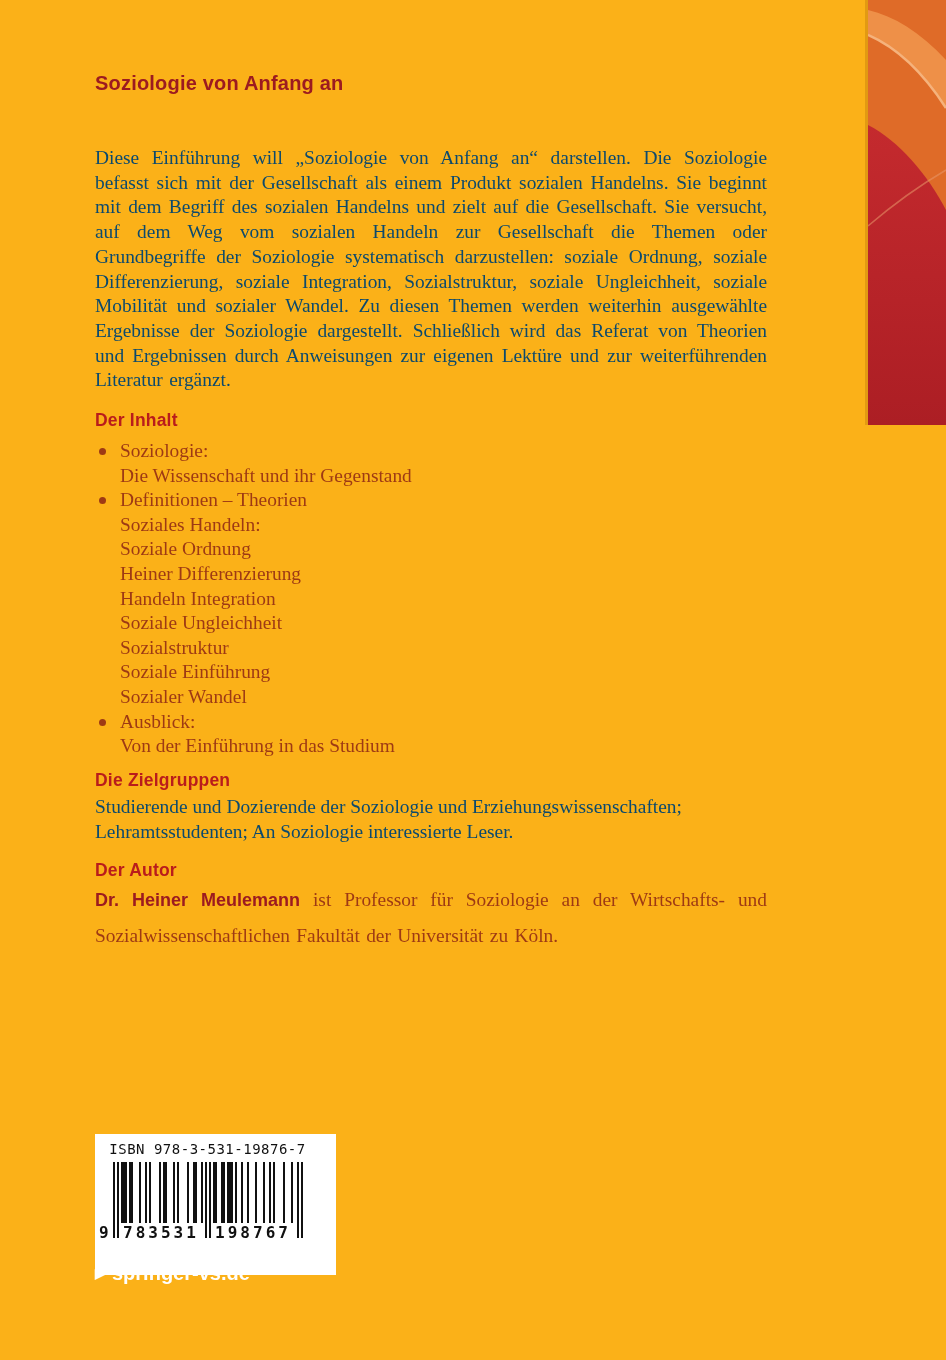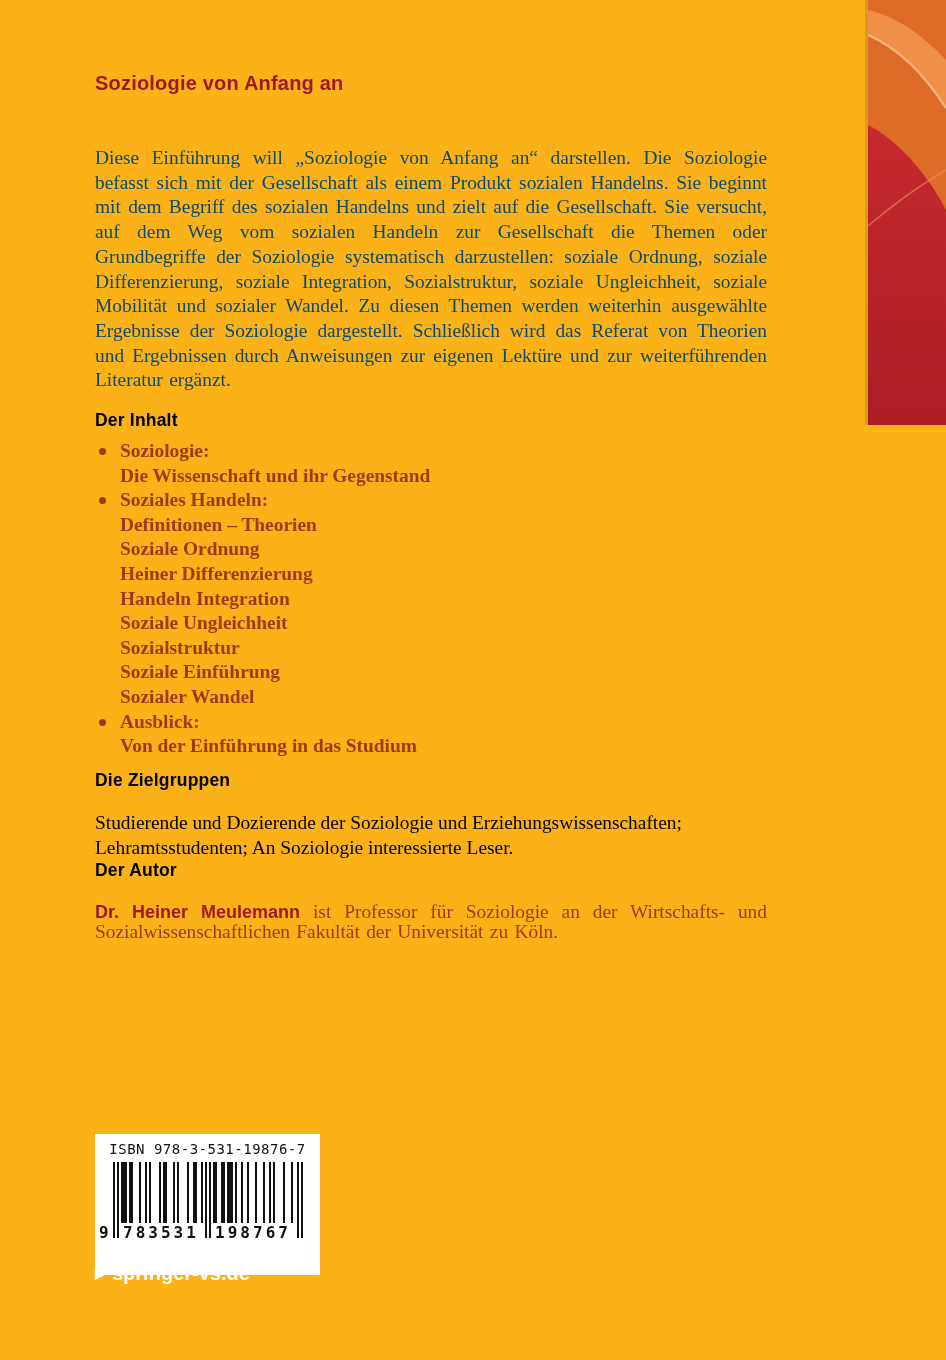--- a/index.html
+++ b/index.html
@@ -29,50 +29,51 @@
   .blurb{
     position:absolute;left:95px;top:146px;width:672px;
     font-size:19.4px;line-height:24.7px;color:#0c4a6e;
     text-align:justify;
     word-spacing:1.5px;
     hyphens:auto;
   }
   
   .sec-heading{
     font-family:"Liberation Sans", sans-serif;
-    font-weight:bold;font-size:17.5px;color:#000000;
+    font-weight:bold;font-size:17.5px;color:#b91c1c;
     letter-spacing:0.2px;
   }
   
   .contents{position:absolute;left:95px;top:410px;width:672px;}
   .toc-list{margin-top:8px;}
   .toc-item{position:relative;padding-left:25px;}
-  .toc-line{font-size:19.4px;line-height:24.6px;color:#9E3A14;font-weight:bold;}
+  .toc-line{font-size:19.4px;line-height:24.6px;color:#9E3A14;}
   .bullet-dot{
     position:absolute;left:4px;top:9px;width:7px;height:7px;
     border-radius:50%;background:#9E3A14;
   }
   
   .zielgruppen{position:absolute;left:95px;top:770px;width:672px;}
   .zielgruppen .sec-text{
-    margin-top:20px;font-size:19.4px;line-height:24.6px;color:#000000;
+    margin-top:4px;font-size:19.4px;line-height:24.6px;color:#0c4a6e;
   }
   .autor{position:absolute;left:95px;top:860px;width:672px;}
   .autor .sec-text{
-    margin-top:21px;font-size:19.4px;line-height:20px;color:#9E3A14;
+    margin-top:1px;font-size:19.4px;line-height:35px;color:#9E3A14;
     text-align:justify;word-spacing:1.5px;
   }
   .author-name{
     font-family:"Liberation Sans", sans-serif;
     font-weight:bold;color:#9C1B20;font-size:18px;
   }
   
   .barcode-box{
     position:absolute;left:95px;top:1134px;width:225px;height:141px;
     background:#FFFFFF;
+    padding-left:16px;
   }
   .isbn-label{
     position:absolute;top:7px;left:0;width:225px;text-align:center;
     font-family:"DejaVu Sans Mono", monospace;
     font-size:14px;letter-spacing:0.5px;color:#111;
   }
   .bars-wrap{position:absolute;left:18px;top:28px;width:190px;height:78px;}
   .bars-wrap svg{display:block;width:190px;height:78px;}
   .bars-wrap svg rect{fill:#111;}
   .digits-row{
@@ -120,22 +121,22 @@
   <div class="contents">
     <div class="sec-heading">Der Inhalt</div>
     <div class="toc-list">
       <div class="toc-item">
         <span class="bullet-dot"></span>
         <div class="toc-line">Soziologie:</div>
         <div class="toc-line">Die Wissenschaft und ihr Gegenstand</div>
       </div>
       <div class="toc-item">
         <span class="bullet-dot"></span>
+        <div class="toc-line">Definitionen – Theorien</div>
         <div class="toc-line">Soziales Handeln:</div>
-        <div class="toc-line">Definitionen – Theorien</div>
         <div class="toc-line">Soziale Ordnung</div>
         <div class="toc-line">Heiner Differenzierung</div>
         <div class="toc-line">Handeln Integration</div>
         <div class="toc-line">Soziale Ungleichheit</div>
         <div class="toc-line">Sozialstruktur</div>
         <div class="toc-line">Soziale Einführung</div>
         <div class="toc-line">Sozialer Wandel</div>
       </div>
       <div class="toc-item">
         <span class="bullet-dot"></span>

